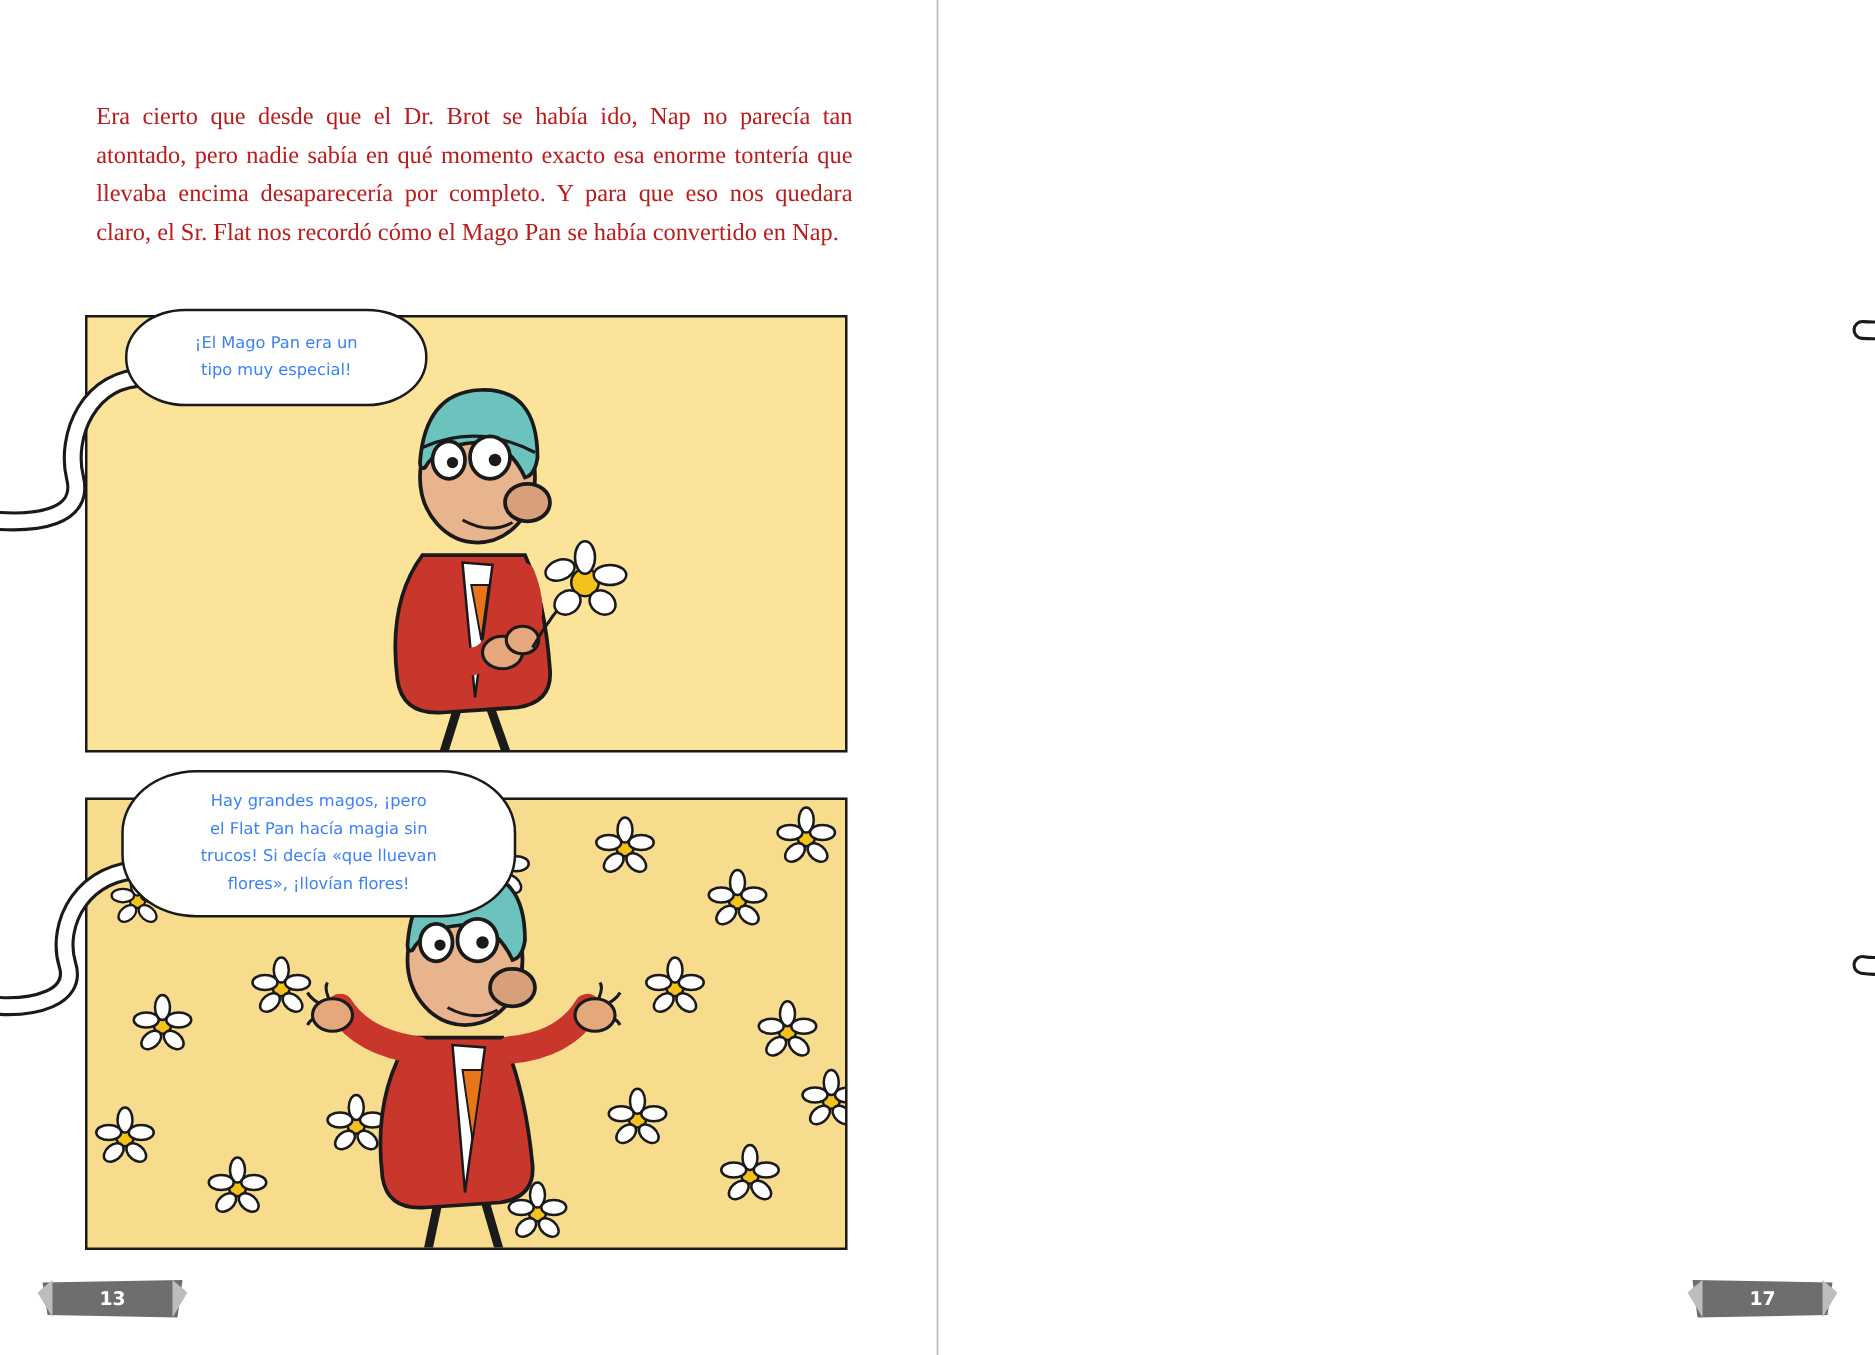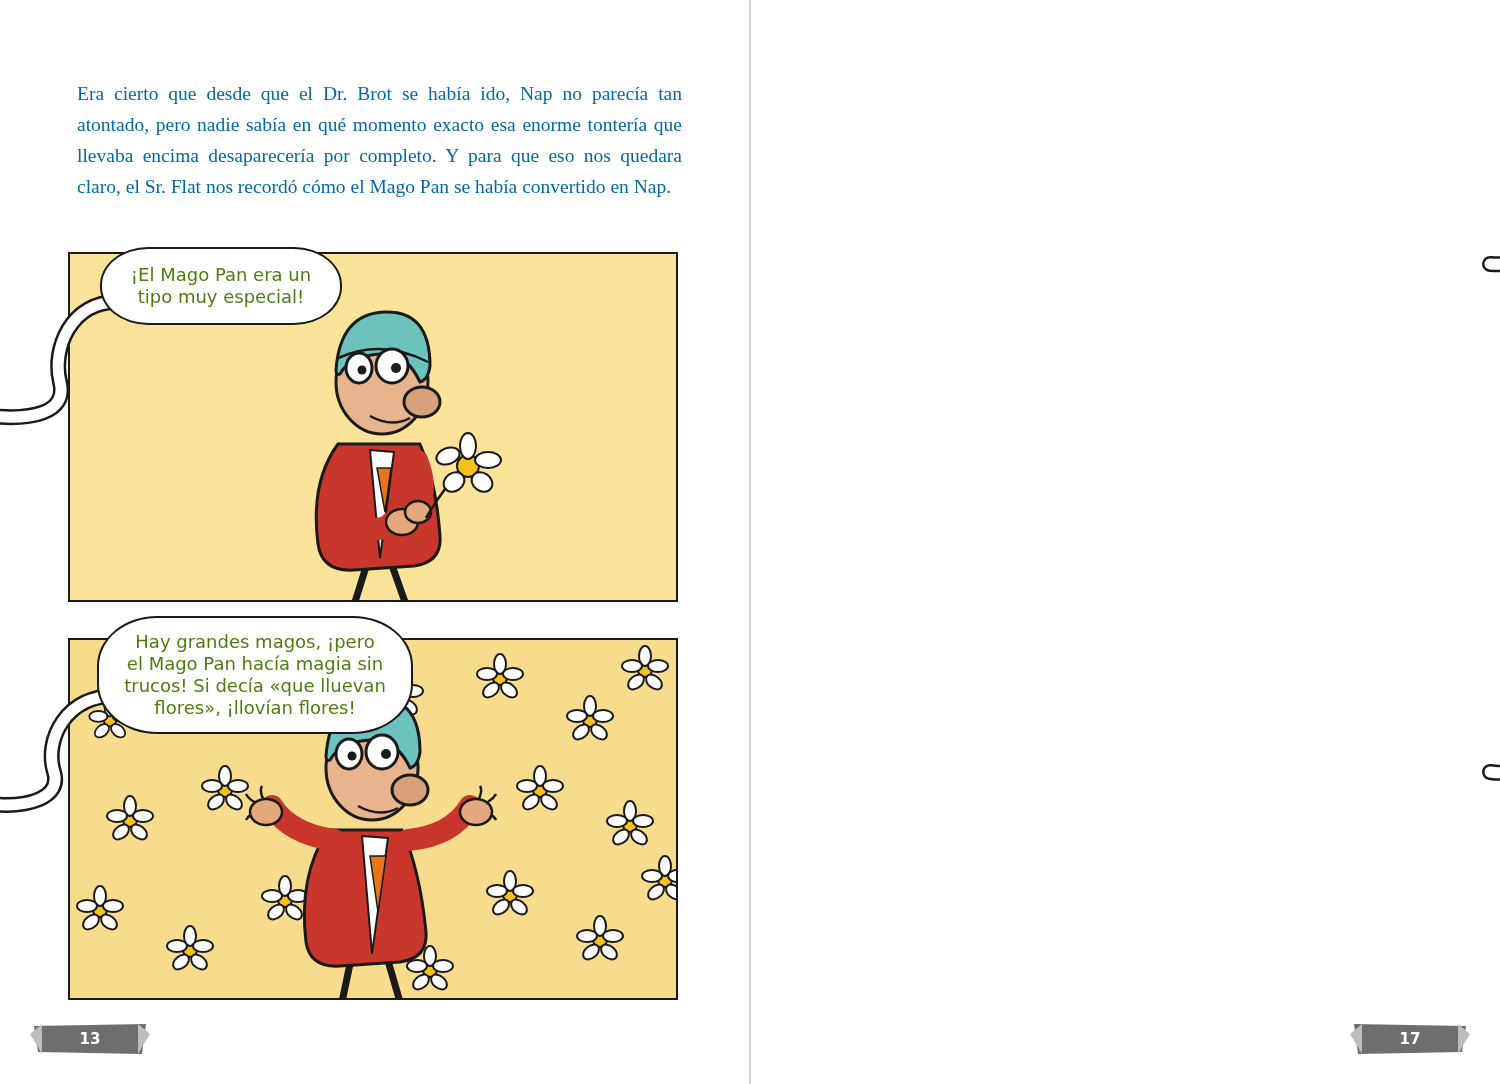--- a/index.html
+++ b/index.html
@@ -15,21 +15,21 @@
   .page-left{width:750px;}
   .page-right{width:750px;text-decoration:underline;}
   .gutter{
     position:absolute;left:749px;top:0;bottom:0;width:2px;
     background:linear-gradient(to right,#e8e8e8,#bdbdbd,#e8e8e8);
   }
 
   
   .bodytext{
     position:absolute;left:77px;top:58px;width:605px;
-    font-size:19.5px;line-height:31px;color:#0369a1;
+    font-size:19.5px;line-height:31px;color:#b91c1c;
     text-align:justify;
   }
 
   
   .panel{
     position:absolute;
     border:2.5px solid #1a1a1a;
     overflow:hidden;
     box-sizing:border-box;
   }
@@ -42,23 +42,23 @@
 
   
   .balloon{
     position:absolute;
     background:#ffffff;
     border:2.5px solid #1a1a1a;
     border-radius:48px/38px;
     display:flex;align-items:center;justify-content:center;
     text-align:center;
     font-family:"DejaVu Sans", sans-serif;
-    font-size:18px;
+    font-size:13px;
     line-height:22px;
-    color:#4d7c0f;
+    color:#3b82f6;
     padding:10px 16px;
     box-sizing:border-box;
     z-index:6;
   }
   .balloon span{display:block;width:100%;white-space:pre-line;}
 
   #bal1{left:100px;top:247px;width:242px;height:78px;}
   #bal2{left:97px;top:616px;width:316px;height:118px;border-radius:60px/50px;}
 
   
@@ -317,21 +317,21 @@
     </div>
 
     <div class="tail" style="left:0px;top:690px;width:130px;height:140px;">
       <svg width="130" height="140" viewBox="0 0 130 140">
         <path d="M118 6 C66 4 44 50 54 82 C62 108 28 118 -10 114" fill="none" stroke="#1a1a1a" stroke-width="16" stroke-linecap="round"></path>
         <path d="M118 6 C66 4 44 50 54 82 C62 108 28 118 -10 114" fill="none" stroke="#ffffff" stroke-width="11" stroke-linecap="round"></path>
       </svg>
     </div>
     <div class="balloon" id="bal2">
       <span>Hay grandes magos, ¡pero
-el Mago Pan hacía magia sin
+el Flat Pan hacía magia sin
 trucos! Si decía «que lluevan
 flores», ¡llovían flores!</span>
     </div>
 
     <div class="folio folio-left">
       <svg class="plate" viewBox="0 0 120 34" preserveAspectRatio="none">
         <path d="M4 4 L116 2 L112 32 L8 30 Z" fill="#6e6e6e"></path>
         <path d="M0 12 L12 2 L12 32 Z" fill="#bdbdbd"></path>
         <path d="M120 12 L108 2 L108 32 Z" fill="#bdbdbd"></path>
       </svg>

